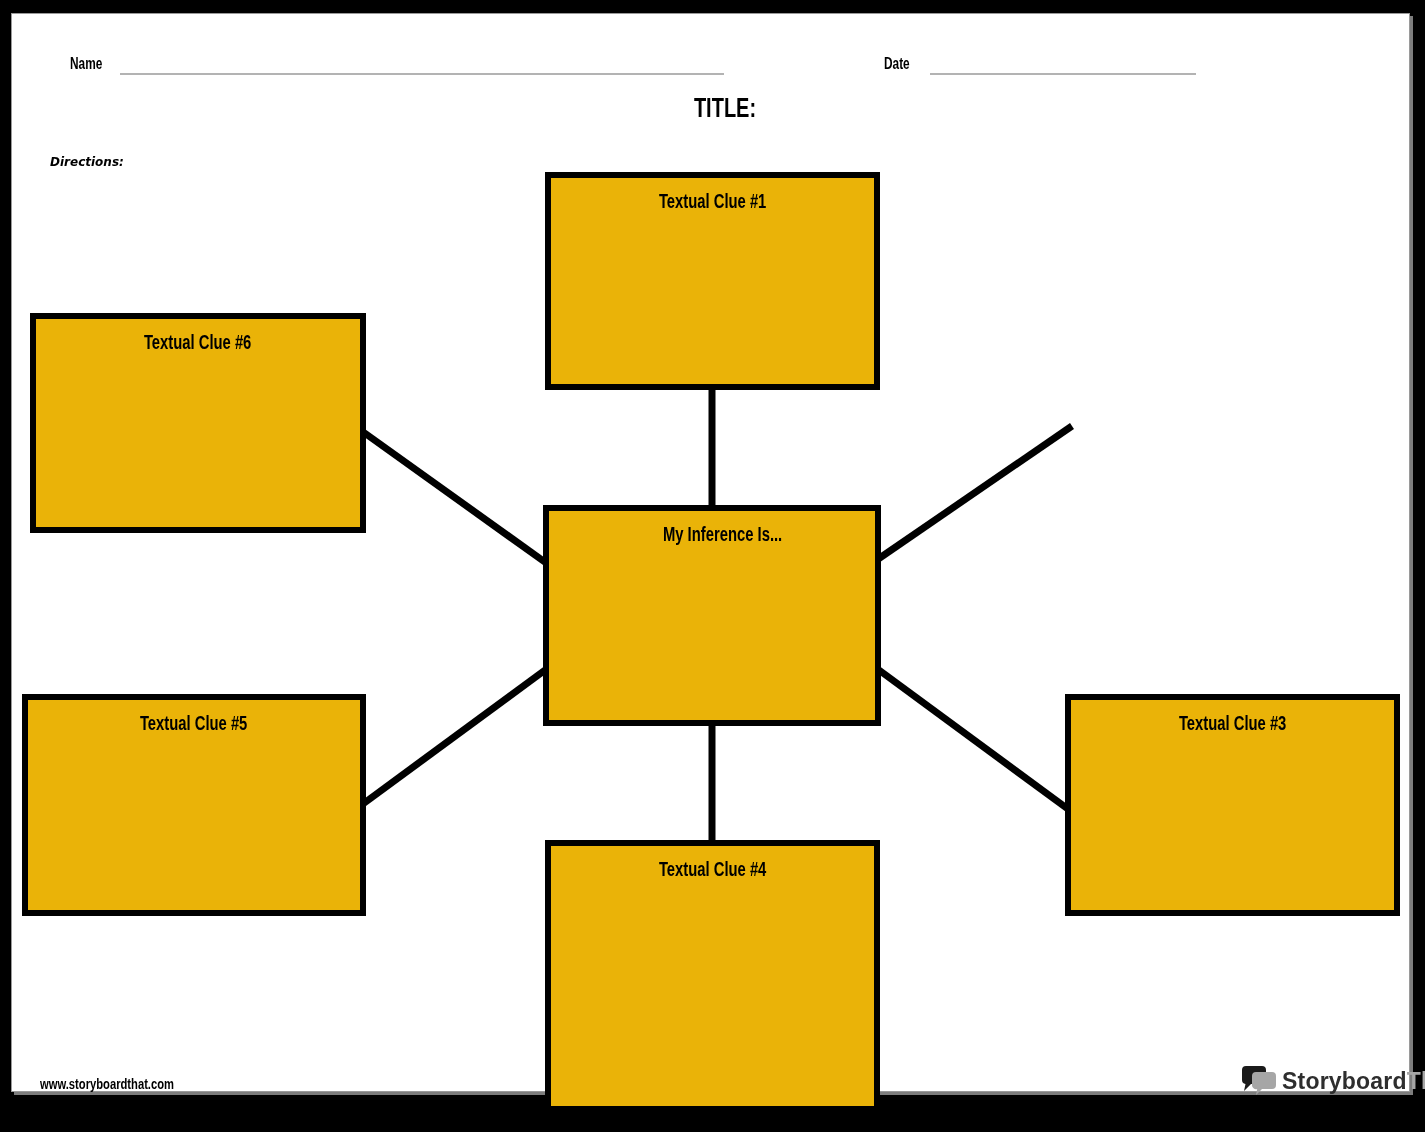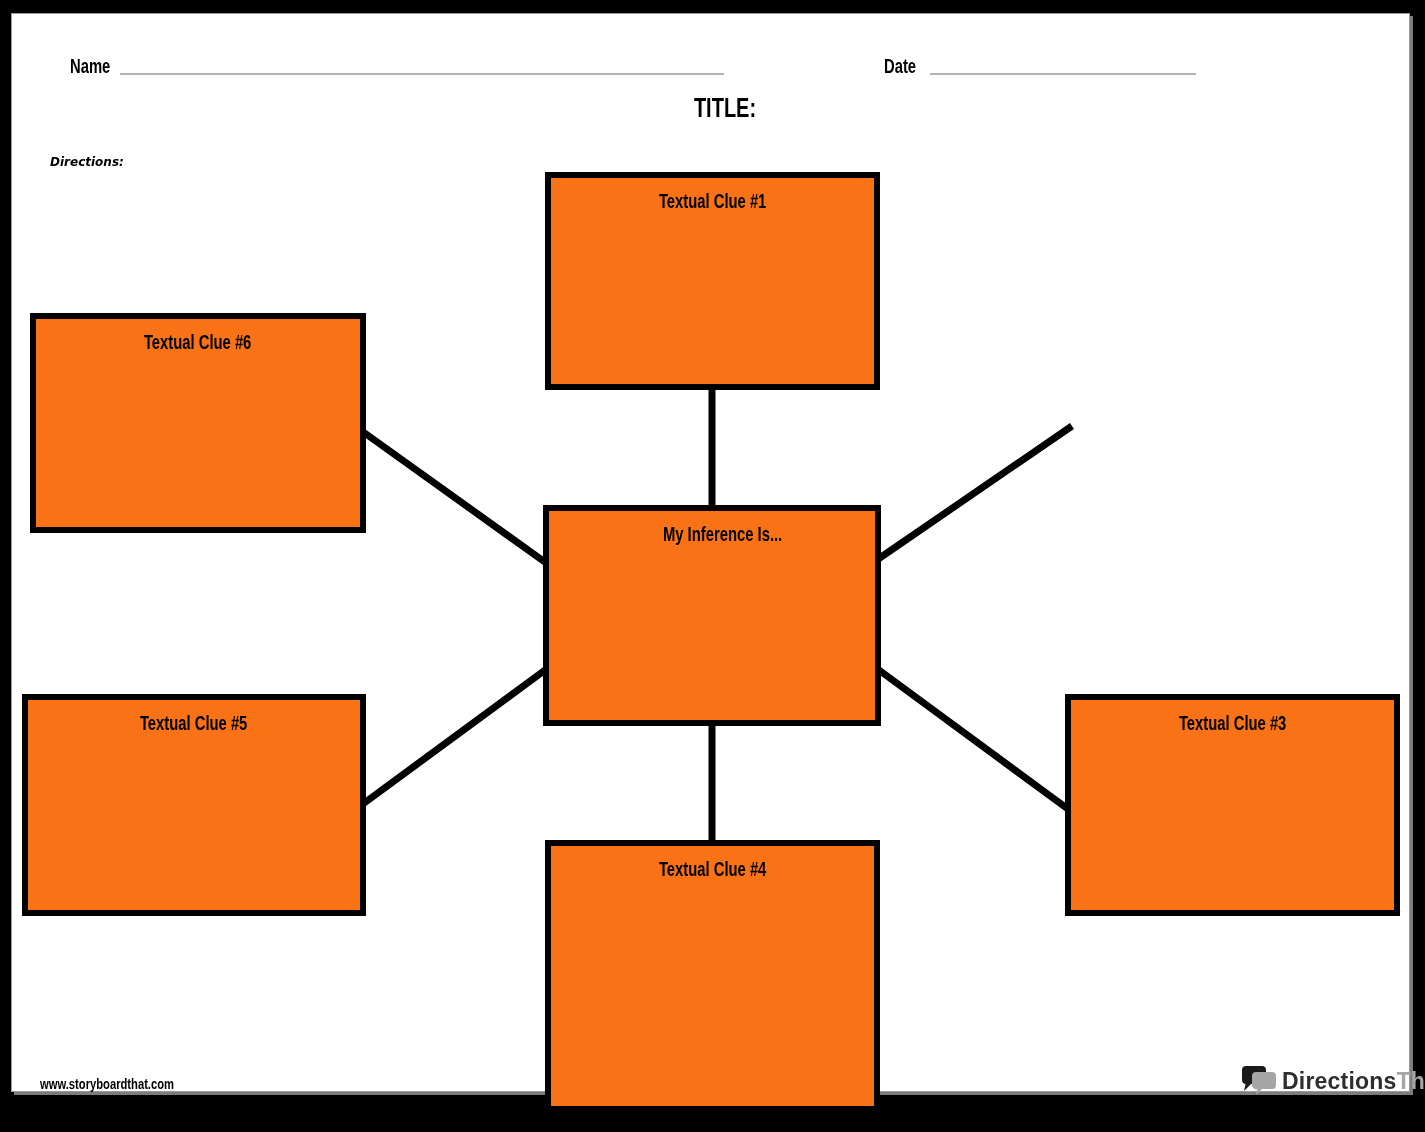--- a/index.html
+++ b/index.html
@@ -27,21 +27,21 @@
   .cond {
     display: inline-block;
     font-weight: bold;
     color: #000;
     transform: scaleX(0.74);
     white-space: nowrap;
   }
   .cond.from-left { transform-origin: left center; }
   .cond.centered  { transform-origin: center center; }
 
-  .field-label { position: absolute; font-size: 20px; }
+  .field-label { position: absolute; font-size: 16px; }
   .name-label { left: 58px; top: 41px; }
   .date-label { left: 872px; top: 41px; }
 
   .write-line {
     position: absolute;
     height: 2px;
     background: #b3b3b3;
   }
   .name-line { left: 108px; top: 59px; width: 604px; }
   .date-line { left: 918px; top: 59px; width: 266px; }
@@ -65,21 +65,21 @@
 
   svg.connectors {
     position: absolute;
     left: 0; top: 0;
     width: 1425px; height: 1132px;
     pointer-events: none;
   }
 
   .node {
     position: absolute;
-    background: #f97316;
+    background: #eab308;
     border: 6px solid #000;
     text-align: center;
     padding-top: 12px;
   }
   .node .cond { font-size: 20px; }
 
   .c1     { left: 545px;  top: 172px; width: 335px; height: 218px; }
   .c2     { left: 1065px; top: 313px; width: 335px; height: 223px; }
   .c3     { left: 1065px; top: 694px; width: 335px; height: 222px; }
   .c4     { left: 545px;  top: 840px; width: 335px; height: 272px; }
@@ -134,21 +134,21 @@
     <div class="footer-url">
       <span class="cond from-left">www.storyboardthat.com</span>
     </div>
 
     <div class="logo">
       <svg class="logo-mark" viewBox="0 0 38 34">
         <path d="M6 2 h16 a4 4 0 0 1 4 4 v10 a4 4 0 0 1 -4 4 h-11 l-7 7 l1.5 -7 a4 4 0 0 1 -3.5 -4 v-10 a4 4 0 0 1 4 -4 z" fill="#1a1a1a"></path>
         <path d="M16 8 h16 a4 4 0 0 1 4 4 v9 a4 4 0 0 1 -4 4 h-10 l-6 6 l1.2 -6 a4 4 0 0 1 -5.2 -4 v-9 a4 4 0 0 1 4 -4 z" fill="#a6a6a6"></path>
       </svg>
       <div class="logo-text">
-        <span style="color:#2e2e2e">Directions</span><span style="color:#a6a6a6">That</span>
+        <span style="color:#2e2e2e">Storyboard</span><span style="color:#a6a6a6">That</span>
       </div>
     </div>
   </div>
 
   <svg class="connectors">
     <line x1="712" y1="385" x2="712" y2="512" stroke="#000" stroke-width="7"></line>
     <line x1="712" y1="720" x2="712" y2="847" stroke="#000" stroke-width="7"></line>
     <line x1="352" y1="424" x2="556" y2="570" stroke="#000" stroke-width="7"></line>
     <line x1="352" y1="812" x2="556" y2="662" stroke="#000" stroke-width="7"></line>
     <line x1="868" y1="566" x2="1072" y2="426" stroke="#000" stroke-width="7"></line>

